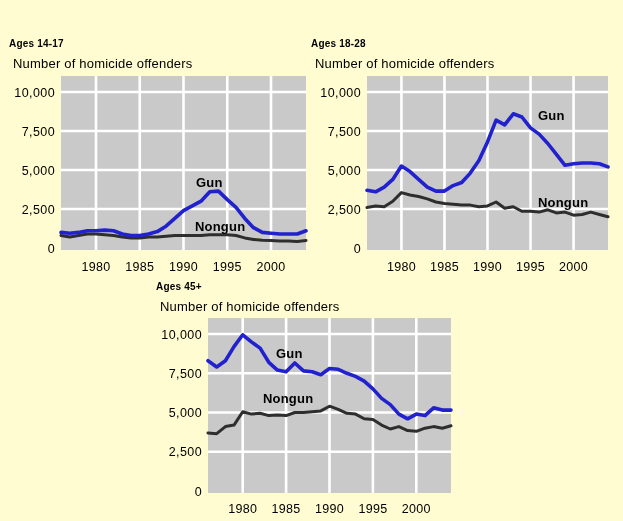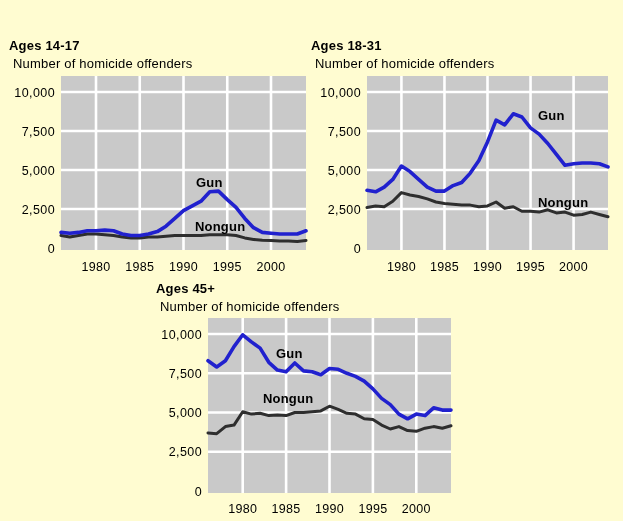--- a/index.html
+++ b/index.html
@@ -10,21 +10,21 @@
     font-family:"Liberation Sans",sans-serif;
     color:#000;
     overflow:hidden;
   }
   .page-title{
     position:absolute;left:7px;top:7px;
     font-size:15px;font-weight:bold;letter-spacing:0.2px;
   }
   .chart-header{
     position:absolute;
-    font-size:13px;font-weight:bold;letter-spacing:0.2px;
+    font-size:10px;font-weight:bold;letter-spacing:0.2px;
   }
   .chart-sub{
     position:absolute;
     font-size:13px;font-weight:normal;letter-spacing:0.2px;
   }
   .h-0{left:9px;top:38px;}
   .s-0{left:13px;top:56px;}
   .h-1{left:311px;top:38px;}
   .s-1{left:315px;top:56px;}
   .h-2{left:156px;top:281px;}
@@ -33,21 +33,21 @@
   svg text{font-family:"Liberation Sans",sans-serif;fill:#000;}
 </style>
 </head>
 <body>
 
 <div class="canvas">
 
   <div class="chart-header h-0">Ages 14-17</div>
   <div class="chart-sub s-0">Number of homicide offenders</div>
 
-  <div class="chart-header h-1">Ages 18-31</div>
+  <div class="chart-header h-1">Ages 18-28</div>
   <div class="chart-sub s-1">Number of homicide offenders</div>
 
   <div class="chart-header h-2">Ages 45+</div>
   <div class="chart-sub s-2">Number of homicide offenders</div>
 
   <svg id="charts-svg" width="623" height="521" viewBox="0 0 623 521">
       <g>
         <rect x="61" y="76" width="245" height="174" fill="#C9C9C9"></rect>
         <line x1="96" x2="96" y1="76" y2="250" stroke="#FFFFFF" stroke-width="2.6"></line>
         <line x1="139.75" x2="139.75" y1="76" y2="250" stroke="#FFFFFF" stroke-width="2.6"></line>

